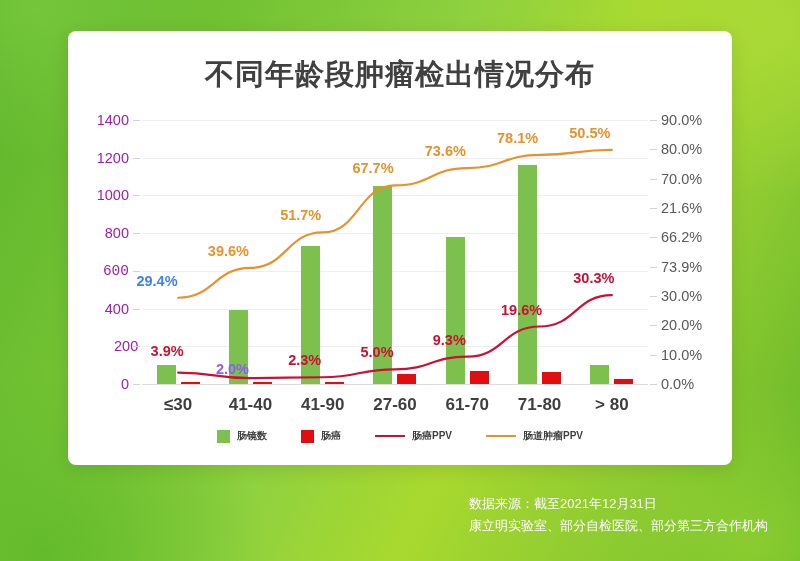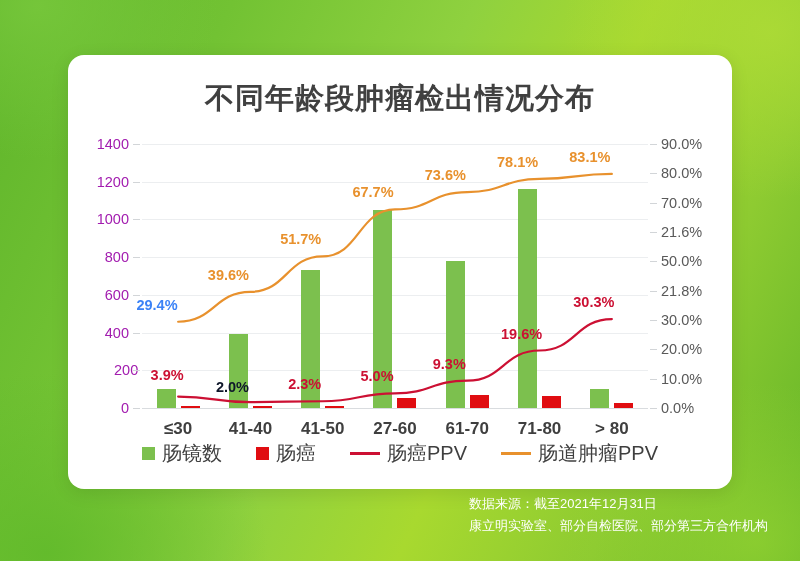--- a/index.html
+++ b/index.html
@@ -17,23 +17,22 @@
   #bg-accent-bl { position:absolute; left:-50px; bottom:-70px; width:320px; height:260px;
     background: radial-gradient(ellipse at 30% 70%, rgba(95,185,42,.85), rgba(95,185,42,0) 70%); }
   #bg-accent-br { position:absolute; right:-40px; bottom:-50px; width:280px; height:230px;
     background: radial-gradient(ellipse at 70% 70%, rgba(150,212,50,.7), rgba(150,212,50,0) 70%); }
 
   #card {
     position: absolute;
     left: 68px; top: 31px;
     width: 664px; height: 434px;
     background: #ffffff;
-    border-radius: 16px;
+    border-radius: 8px;
     box-shadow: 0 4px 18px rgba(0,0,0,0.10);
-    margin-top: 24px;
   }
 
   #chart-title {
     position: absolute; left: 0; top: 24px; width: 100%;
     text-align: center;
     font-size: 29px; font-weight: bold; color: #404040;
     letter-spacing: 1px;
   }
 
   
@@ -77,21 +76,21 @@
   .dl.orange { color: #e8912d; }
   .dl.crimson { color: #cc1033; }
 
   #legend {
     position: absolute; left: 0; bottom: 22px; width: 100%;
     display: flex; justify-content: center; align-items: center; gap: 34px;
   }
   .legend-item { display: flex; align-items: center; gap: 7px; }
   .legend-swatch { width: 13px; height: 13px; display: inline-block; }
   .legend-line { width: 30px; height: 2.5px; display: inline-block; }
-  .legend-text { font-size: 20px; font-weight: normal; color: #3f3f3f; white-space: nowrap; }
+  .legend-text { font-size: 10px; font-weight: bold; color: #3f3f3f; white-space: nowrap; }
 
   #footer {
     position: absolute; right: 32px; bottom: 25px;
     text-align: left; color: #ffffff; font-size: 13px; line-height: 1.65;
   }
   #footer div { white-space: nowrap; }
 </style>
 </head>
 <body>
 
@@ -114,43 +113,43 @@
         <div class="gridline" style="top: 37.7143px;"></div>
         <div class="gridline" style="top: 0px;"></div>
       </div>
     <div id="y-axis-left">
         <div class="y-label-l" style="top: 264px;">0</div>
         <div class="tick-dash-l" style="top: 264px;"></div>
         <div class="y-label-l" style="top: 226.286px; padding-left: 45px;">200</div>
         <div class="tick-dash-l" style="top: 226.286px;"></div>
         <div class="y-label-l" style="top: 188.571px;">400</div>
         <div class="tick-dash-l" style="top: 188.571px;"></div>
-        <div class="y-label-l" style="top: 150.857px;">600</div>
+        <div class="y-label-l" style="top: 150.857px; font-family: Liberation Mono, monospace;">600</div>
         <div class="tick-dash-l" style="top: 150.857px;"></div>
         <div class="y-label-l" style="top: 113.143px;">800</div>
         <div class="tick-dash-l" style="top: 113.143px;"></div>
         <div class="y-label-l" style="top: 75.4286px;">1000</div>
         <div class="tick-dash-l" style="top: 75.4286px;"></div>
         <div class="y-label-l" style="top: 37.7143px;">1200</div>
         <div class="tick-dash-l" style="top: 37.7143px;"></div>
         <div class="y-label-l" style="top: 0px;">1400</div>
         <div class="tick-dash-l" style="top: 0px;"></div>
       </div>
     <div id="y-axis-right">
         <div class="y-label-r" style="top: 264px;">0.0%</div>
         <div class="tick-dash-r" style="top: 264px;"></div>
         <div class="y-label-r" style="top: 234.667px;">10.0%</div>
         <div class="tick-dash-r" style="top: 234.667px;"></div>
         <div class="y-label-r" style="top: 205.333px;">20.0%</div>
         <div class="tick-dash-r" style="top: 205.333px;"></div>
         <div class="y-label-r" style="top: 176px;">30.0%</div>
         <div class="tick-dash-r" style="top: 176px;"></div>
-        <div class="y-label-r" style="top: 146.667px;">21.8%</div>
+        <div class="y-label-r" style="top: 146.667px;">73.9%</div>
         <div class="tick-dash-r" style="top: 146.667px;"></div>
-        <div class="y-label-r" style="top: 117.333px;">50.0%</div>
+        <div class="y-label-r" style="top: 117.333px;">66.2%</div>
         <div class="tick-dash-r" style="top: 117.333px;"></div>
         <div class="y-label-r" style="top: 88px;">21.6%</div>
         <div class="tick-dash-r" style="top: 88px;"></div>
         <div class="y-label-r" style="top: 58.6667px;">70.0%</div>
         <div class="tick-dash-r" style="top: 58.6667px;"></div>
         <div class="y-label-r" style="top: 29.3333px;">80.0%</div>
         <div class="tick-dash-r" style="top: 29.3333px;"></div>
         <div class="y-label-r" style="top: 0px;">90.0%</div>
         <div class="tick-dash-r" style="top: 0px;"></div>
       </div>
@@ -183,38 +182,38 @@
           <div class="bar green" style="left: 14.6429px; width: 19px; height: 18.8571px; background: rgb(124, 192, 78);"></div>
           <div class="bar red" style="left: 38.6429px; width: 19px; height: 4.71429px; background: rgb(224, 13, 17);"></div>
         </div>
       </div>
     <svg class="lines" id="line-layer" preserveAspectRatio="none" viewBox="0 0 506 264">
         <path d="M 36.142857142857146 252.56 C 72.28571428571429 252.56, 72.28571428571429 258.1333333333333, 108.42857142857144 258.1333333333333 C 144.57142857142858 258.1333333333333, 144.57142857142858 257.25333333333333, 180.71428571428572 257.25333333333333 C 216.8571428571429 257.25333333333333, 216.8571428571429 249.33333333333334, 253.00000000000003 249.33333333333334 C 289.14285714285717 249.33333333333334, 289.14285714285717 236.72, 325.28571428571433 236.72 C 361.42857142857144 236.72, 361.42857142857144 206.50666666666666, 397.5714285714286 206.50666666666666 C 433.7142857142858 206.50666666666666, 433.7142857142858 175.12, 469.85714285714295 175.12" fill="none" stroke="#cc1033" stroke-width="2.2" stroke-linecap="round"></path>
         <path d="M 36.142857142857146 177.76 C 72.28571428571429 177.76, 72.28571428571429 147.84, 108.42857142857144 147.84 C 144.57142857142858 147.84, 144.57142857142858 112.34666666666666, 180.71428571428572 112.34666666666666 C 216.8571428571429 112.34666666666666, 216.8571428571429 65.41333333333333, 253.00000000000003 65.41333333333333 C 289.14285714285717 65.41333333333333, 289.14285714285717 48.10666666666668, 325.28571428571433 48.10666666666668 C 361.42857142857144 48.10666666666668, 361.42857142857144 34.906666666666666, 397.5714285714286 34.906666666666666 C 433.7142857142858 34.906666666666666, 433.7142857142858 29.920000000000016, 469.85714285714295 29.920000000000016" fill="none" stroke="#e8912d" stroke-width="2.2" stroke-linecap="round"></path>
       </svg>
     <div id="datalabels">
         <div class="dl crimson" style="left: 25.1429px; top: 238.56px; color: rgb(204, 16, 51);">3.9%</div>
-        <div class="dl crimson" style="left: 90.4286px; top: 251px; color: #0f172a;">2.0%</div>
+        <div class="dl crimson" style="left: 90.4286px; top: 257px; color: #8b5cf6;">2.0%</div>
         <div class="dl crimson" style="left: 162.714px; top: 248.253px; color: rgb(204, 16, 51);">2.3%</div>
         <div class="dl crimson" style="left: 235px; top: 240.333px; color: rgb(204, 16, 51);">5.0%</div>
         <div class="dl crimson" style="left: 307.286px; top: 227.72px; color: rgb(204, 16, 51);">9.3%</div>
         <div class="dl crimson" style="left: 379.571px; top: 197.507px; color: rgb(204, 16, 51);">19.6%</div>
         <div class="dl crimson" style="left: 451.857px; top: 166.12px; color: rgb(204, 16, 51);">30.3%</div>
         <div class="dl orange" style="left: 15px; top: 168.76px; color: #3b82f6;">29.4%</div>
         <div class="dl orange" style="left: 86.4286px; top: 138.84px; color: rgb(232, 145, 45);">39.6%</div>
         <div class="dl orange" style="left: 158.714px; top: 103.347px; color: rgb(232, 145, 45);">51.7%</div>
         <div class="dl orange" style="left: 231px; top: 56.4133px; color: rgb(232, 145, 45);">67.7%</div>
         <div class="dl orange" style="left: 303.286px; top: 39.1067px; color: rgb(232, 145, 45);">73.6%</div>
         <div class="dl orange" style="left: 375.571px; top: 25.9067px; color: rgb(232, 145, 45);">78.1%</div>
-        <div class="dl orange" style="left: 447.857px; top: 20.92px; color: rgb(232, 145, 45);">83.1%</div>
+        <div class="dl orange" style="left: 447.857px; top: 20.92px; color: rgb(232, 145, 45);">50.5%</div>
       </div>
     <div id="x-axis">
         <div class="x-label" style="left: 0px; width: 72.2857px; position: absolute;">≤30</div>
         <div class="x-label" style="left: 72.2857px; width: 72.2857px; position: absolute;">41-40</div>
-        <div class="x-label" style="left: 144.571px; width: 72.2857px; position: absolute;">41-50</div>
+        <div class="x-label" style="left: 144.571px; width: 72.2857px; position: absolute;">41-90</div>
         <div class="x-label" style="left: 216.857px; width: 72.2857px; position: absolute;">27-60</div>
         <div class="x-label" style="left: 289.143px; width: 72.2857px; position: absolute;">61-70</div>
         <div class="x-label" style="left: 361.429px; width: 72.2857px; position: absolute;">71-80</div>
         <div class="x-label" style="left: 433.714px; width: 72.2857px; position: absolute;">&gt; 80</div>
       </div>
   </div>
 
   <div id="legend">
       <div class="legend-item">
         <span class="legend-swatch" style="background: rgb(124, 192, 78);"></span>

